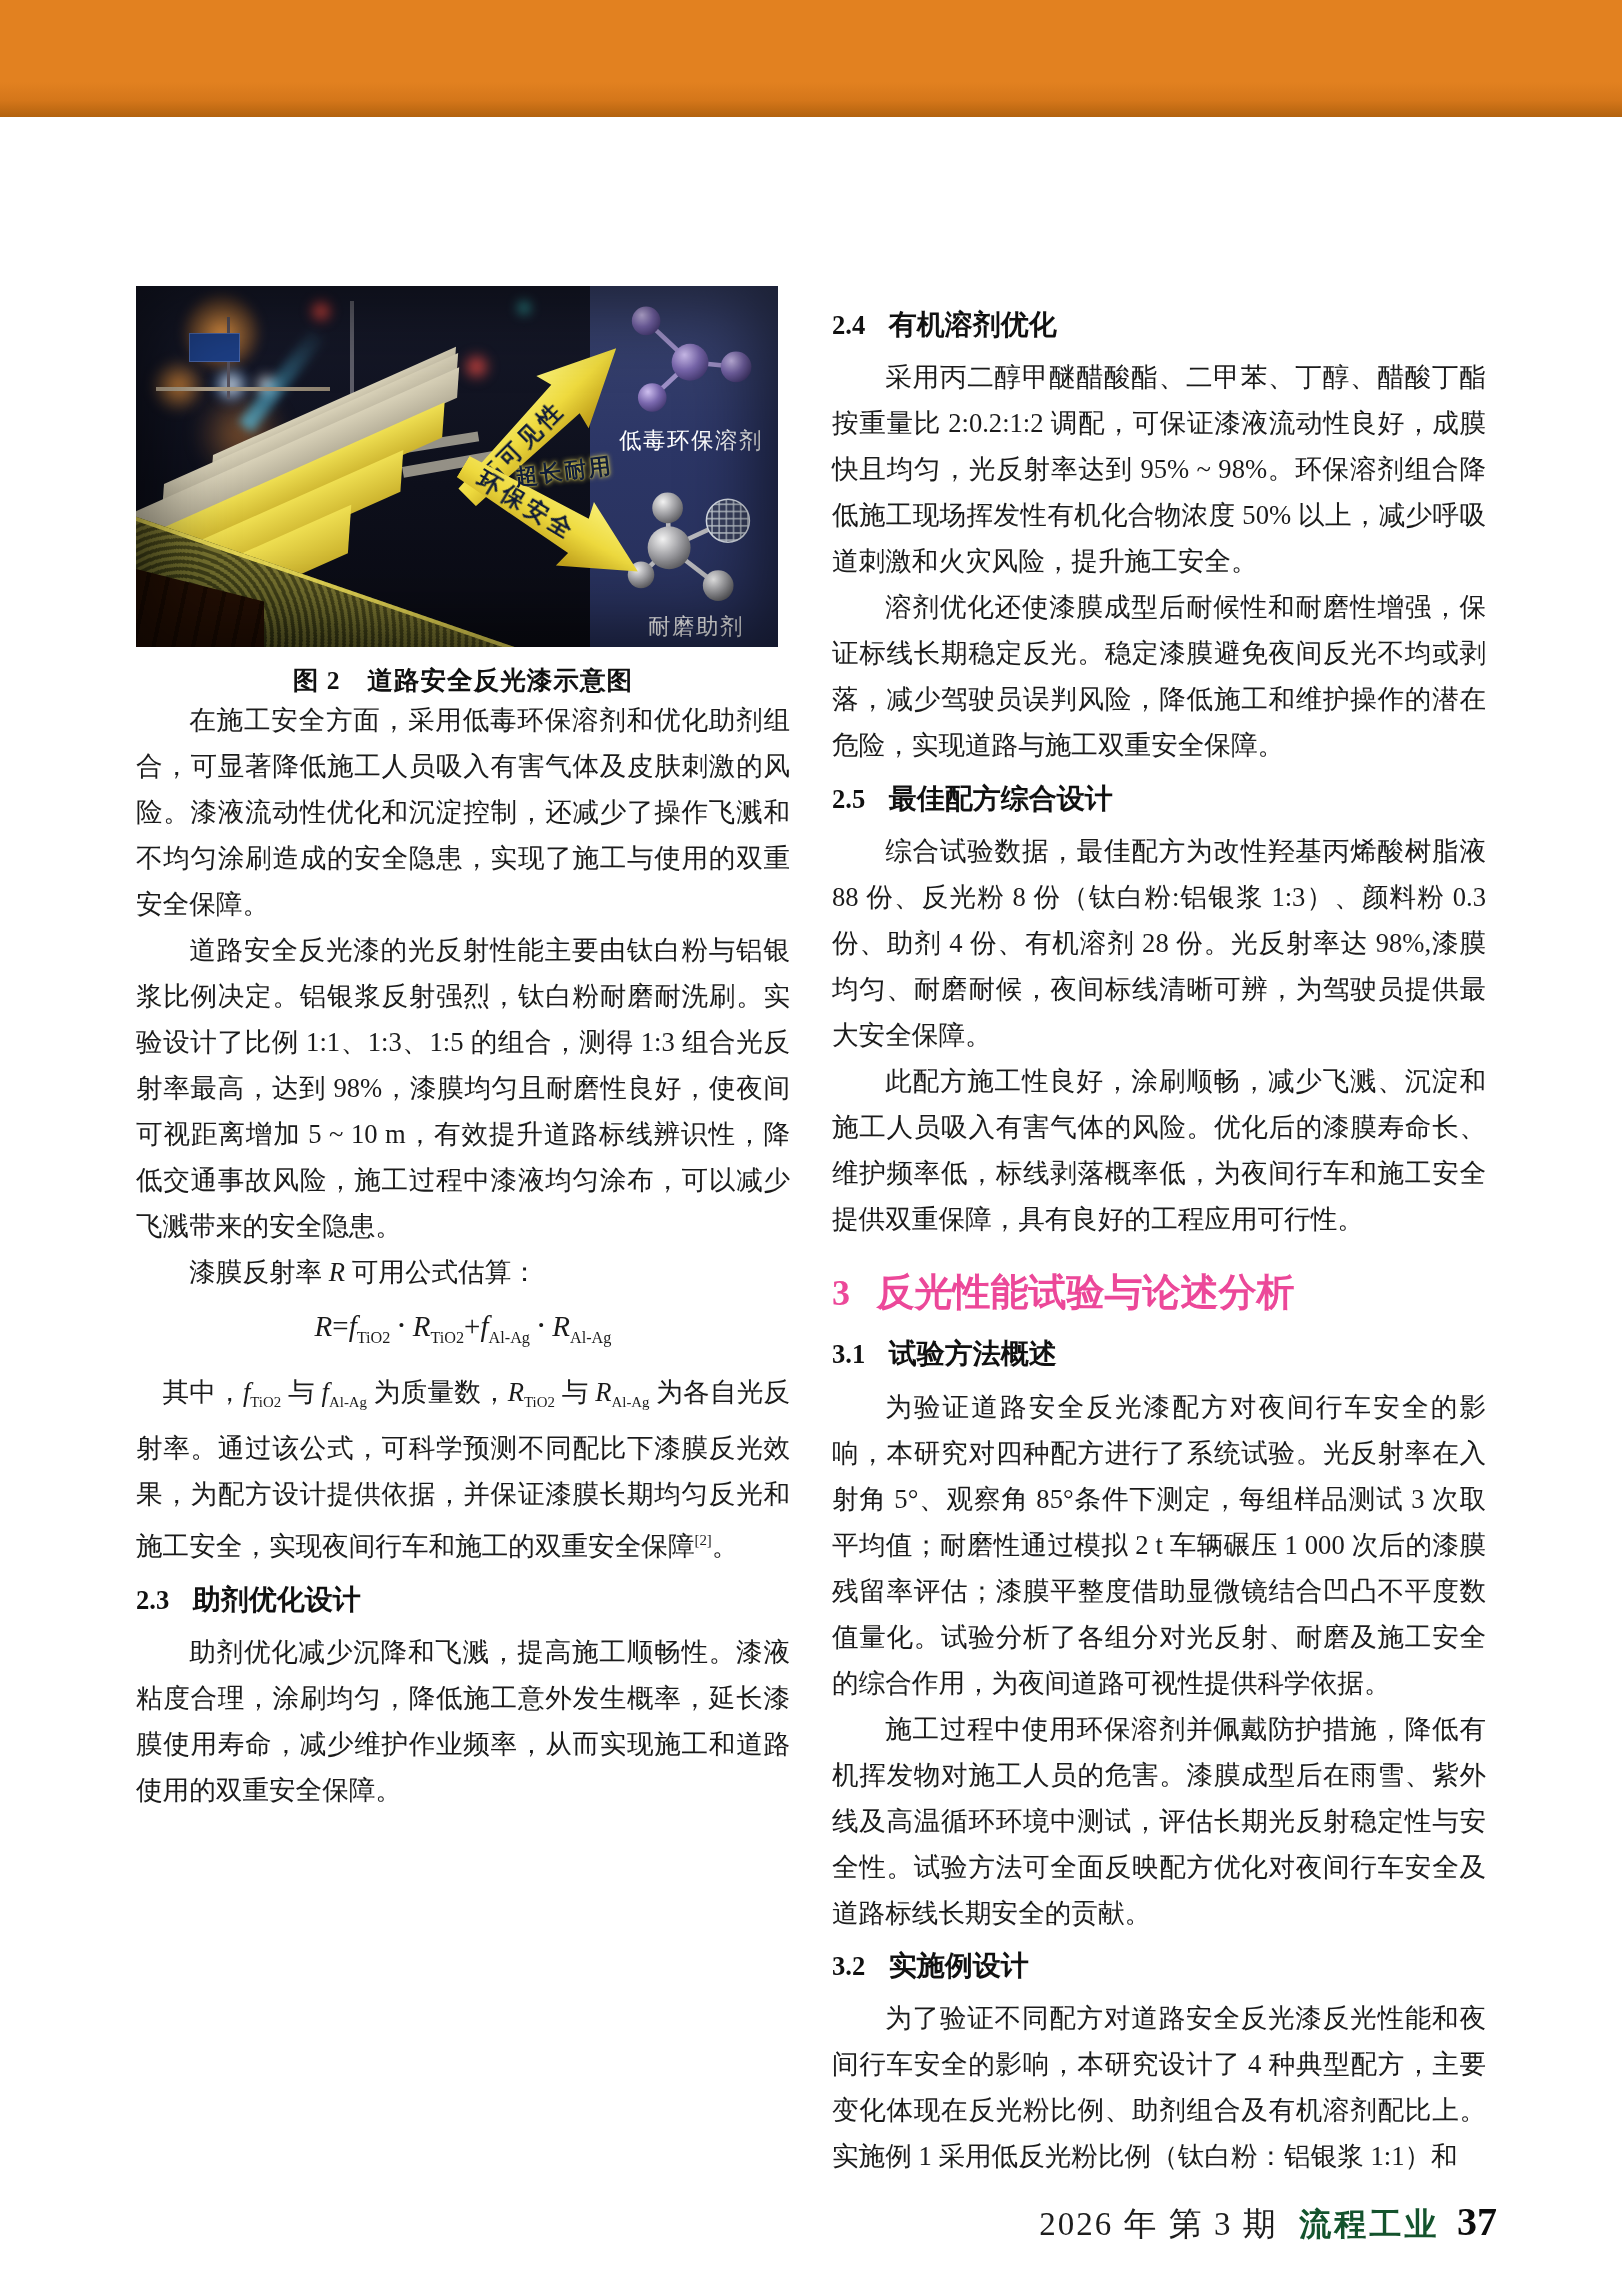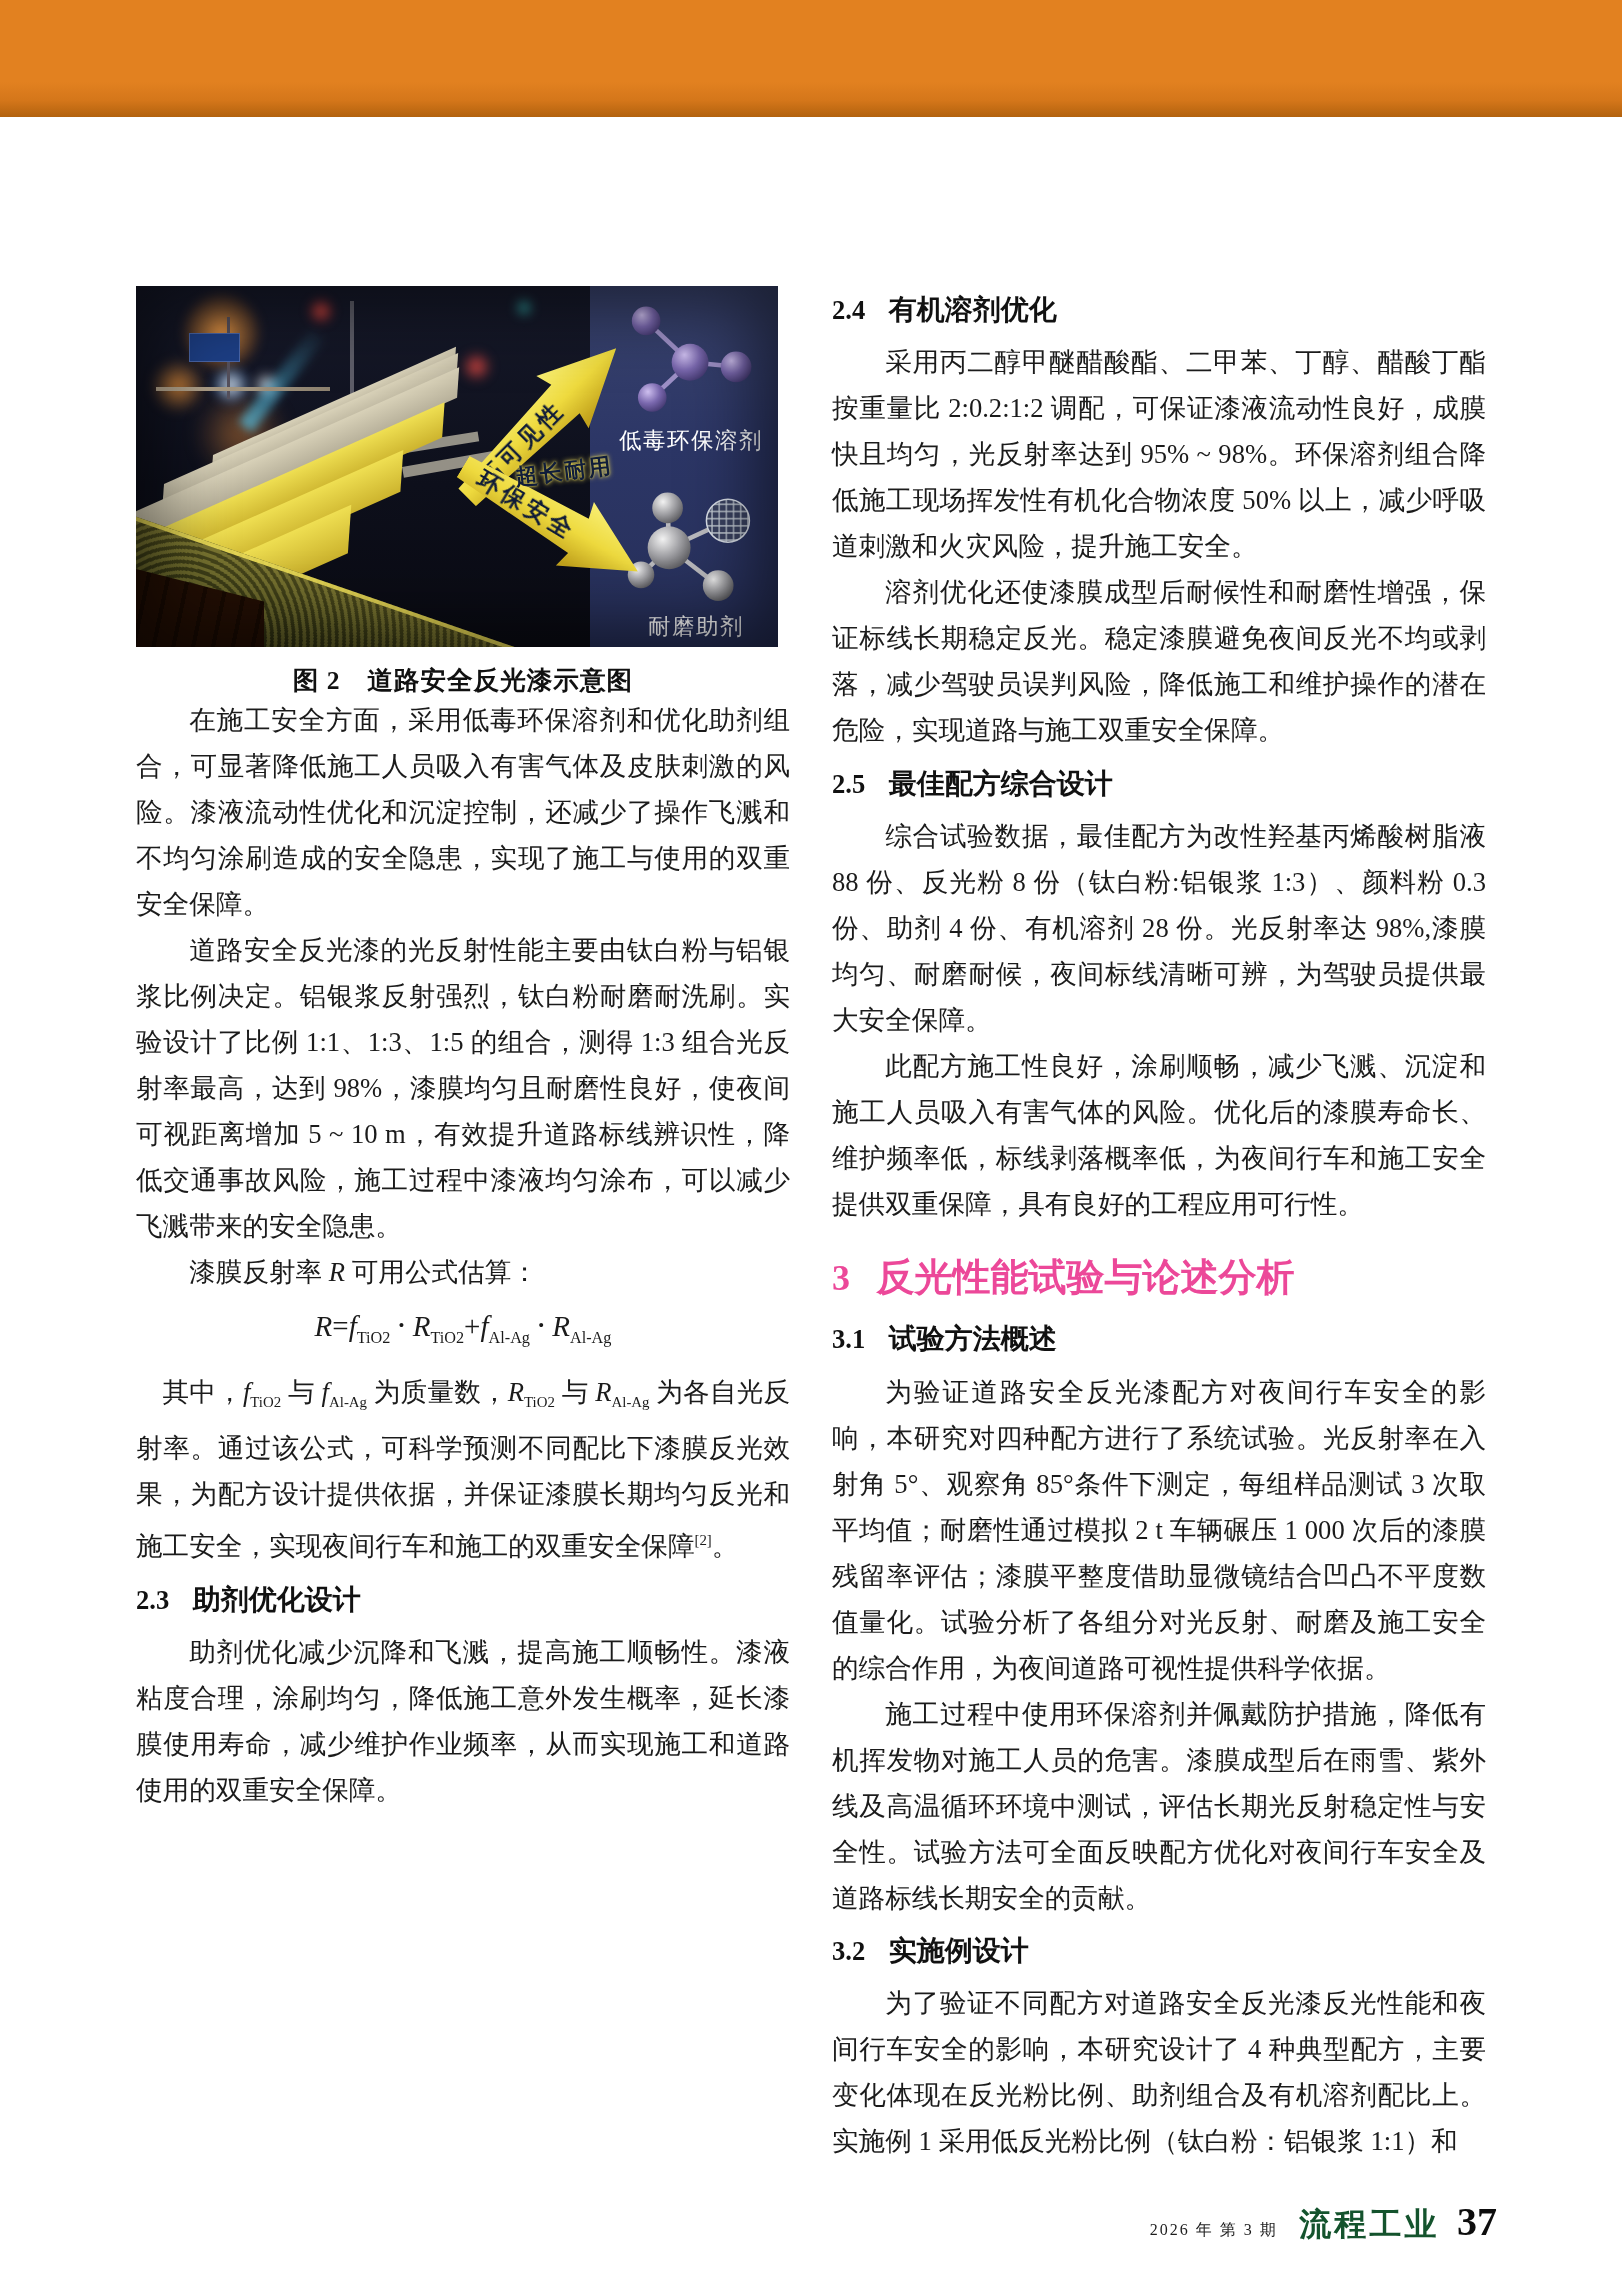--- a/index.html
+++ b/index.html
@@ -96,21 +96,21 @@
   .mol-label{color:#ffffff;font-size:22.5px;letter-spacing:1.5px;text-align:center;}
   .lab-solvent{left:474px;top:139px;width:162px;}
   .lab-additive{left:497px;top:325px;width:126px;}
   .molsvg{left:0;top:0;}
 
   .figcap{margin-top:17px;text-align:center;font-size:25.6px;line-height:33px;
           font-weight:bold;letter-spacing:1px;color:#111;}
 
   
   .footer{position:absolute;right:126px;top:2198px;display:flex;align-items:baseline;}
-  .f-issue{font-size:16px;color:#1d1d1d;letter-spacing:2px;}
+  .f-issue{font-size:33px;color:#1d1d1d;letter-spacing:2px;}
   .f-journal{margin-left:21.5px;font-family:"Liberation Sans","DejaVu Sans",sans-serif;
              font-weight:bold;font-size:32px;color:#14532d;letter-spacing:3.1px;}
   .f-page{margin-left:17.4px;font-weight:bold;font-size:40px;color:#0d0d0d;}
 </style>
 </head>
 <body>
 
 <div class="topbar"></div>
 
 <div class="col col-left">
@@ -214,21 +214,21 @@
 
   <h4 class="sh">
     <span class="num">2.3</span><span>助剂优化设计</span>
   </h4>
 
   <p class="body ind">助剂优化减少沉降和飞溅，提高施工顺畅性。漆液粘度合理，涂刷均匀，降低施工意外发生概率，延长漆膜使用寿命，减少维护作业频率，从而实现施工和道路使用的双重安全保障。</p>
 </div>
 
 <div class="col col-right">
 
-  <h4 class="sh" style="margin-top:7px;">
+  <h4 class="sh" style="margin-top:22px;">
     <span class="num">2.4</span><span>有机溶剂优化</span>
   </h4>
   <p class="body ind">采用丙二醇甲醚醋酸酯、二甲苯、丁醇、醋酸丁酯按重量比 2:0.2:1:2 调配，可保证漆液流动性良好，成膜快且均匀，光反射率达到 95% ~ 98%。环保溶剂组合降低施工现场挥发性有机化合物浓度 50% 以上，减少呼吸道刺激和火灾风险，提升施工安全。</p>
   <p class="body ind">溶剂优化还使漆膜成型后耐候性和耐磨性增强，保证标线长期稳定反光。稳定漆膜避免夜间反光不均或剥落，减少驾驶员误判风险，降低施工和维护操作的潜在危险，实现道路与施工双重安全保障。</p>
 
   <h4 class="sh">
     <span class="num">2.5</span><span>最佳配方综合设计</span>
   </h4>
   <p class="body ind">综合试验数据，最佳配方为改性羟基丙烯酸树脂液 88 份、反光粉 8 份（钛白粉:铝银浆 1:3）、颜料粉 0.3 份、助剂 4 份、有机溶剂 28 份。光反射率达 98%,漆膜均匀、耐磨耐候，夜间标线清晰可辨，为驾驶员提供最大安全保障。</p>
   <p class="body ind">此配方施工性良好，涂刷顺畅，减少飞溅、沉淀和施工人员吸入有害气体的风险。优化后的漆膜寿命长、维护频率低，标线剥落概率低，为夜间行车和施工安全提供双重保障，具有良好的工程应用可行性。</p>

